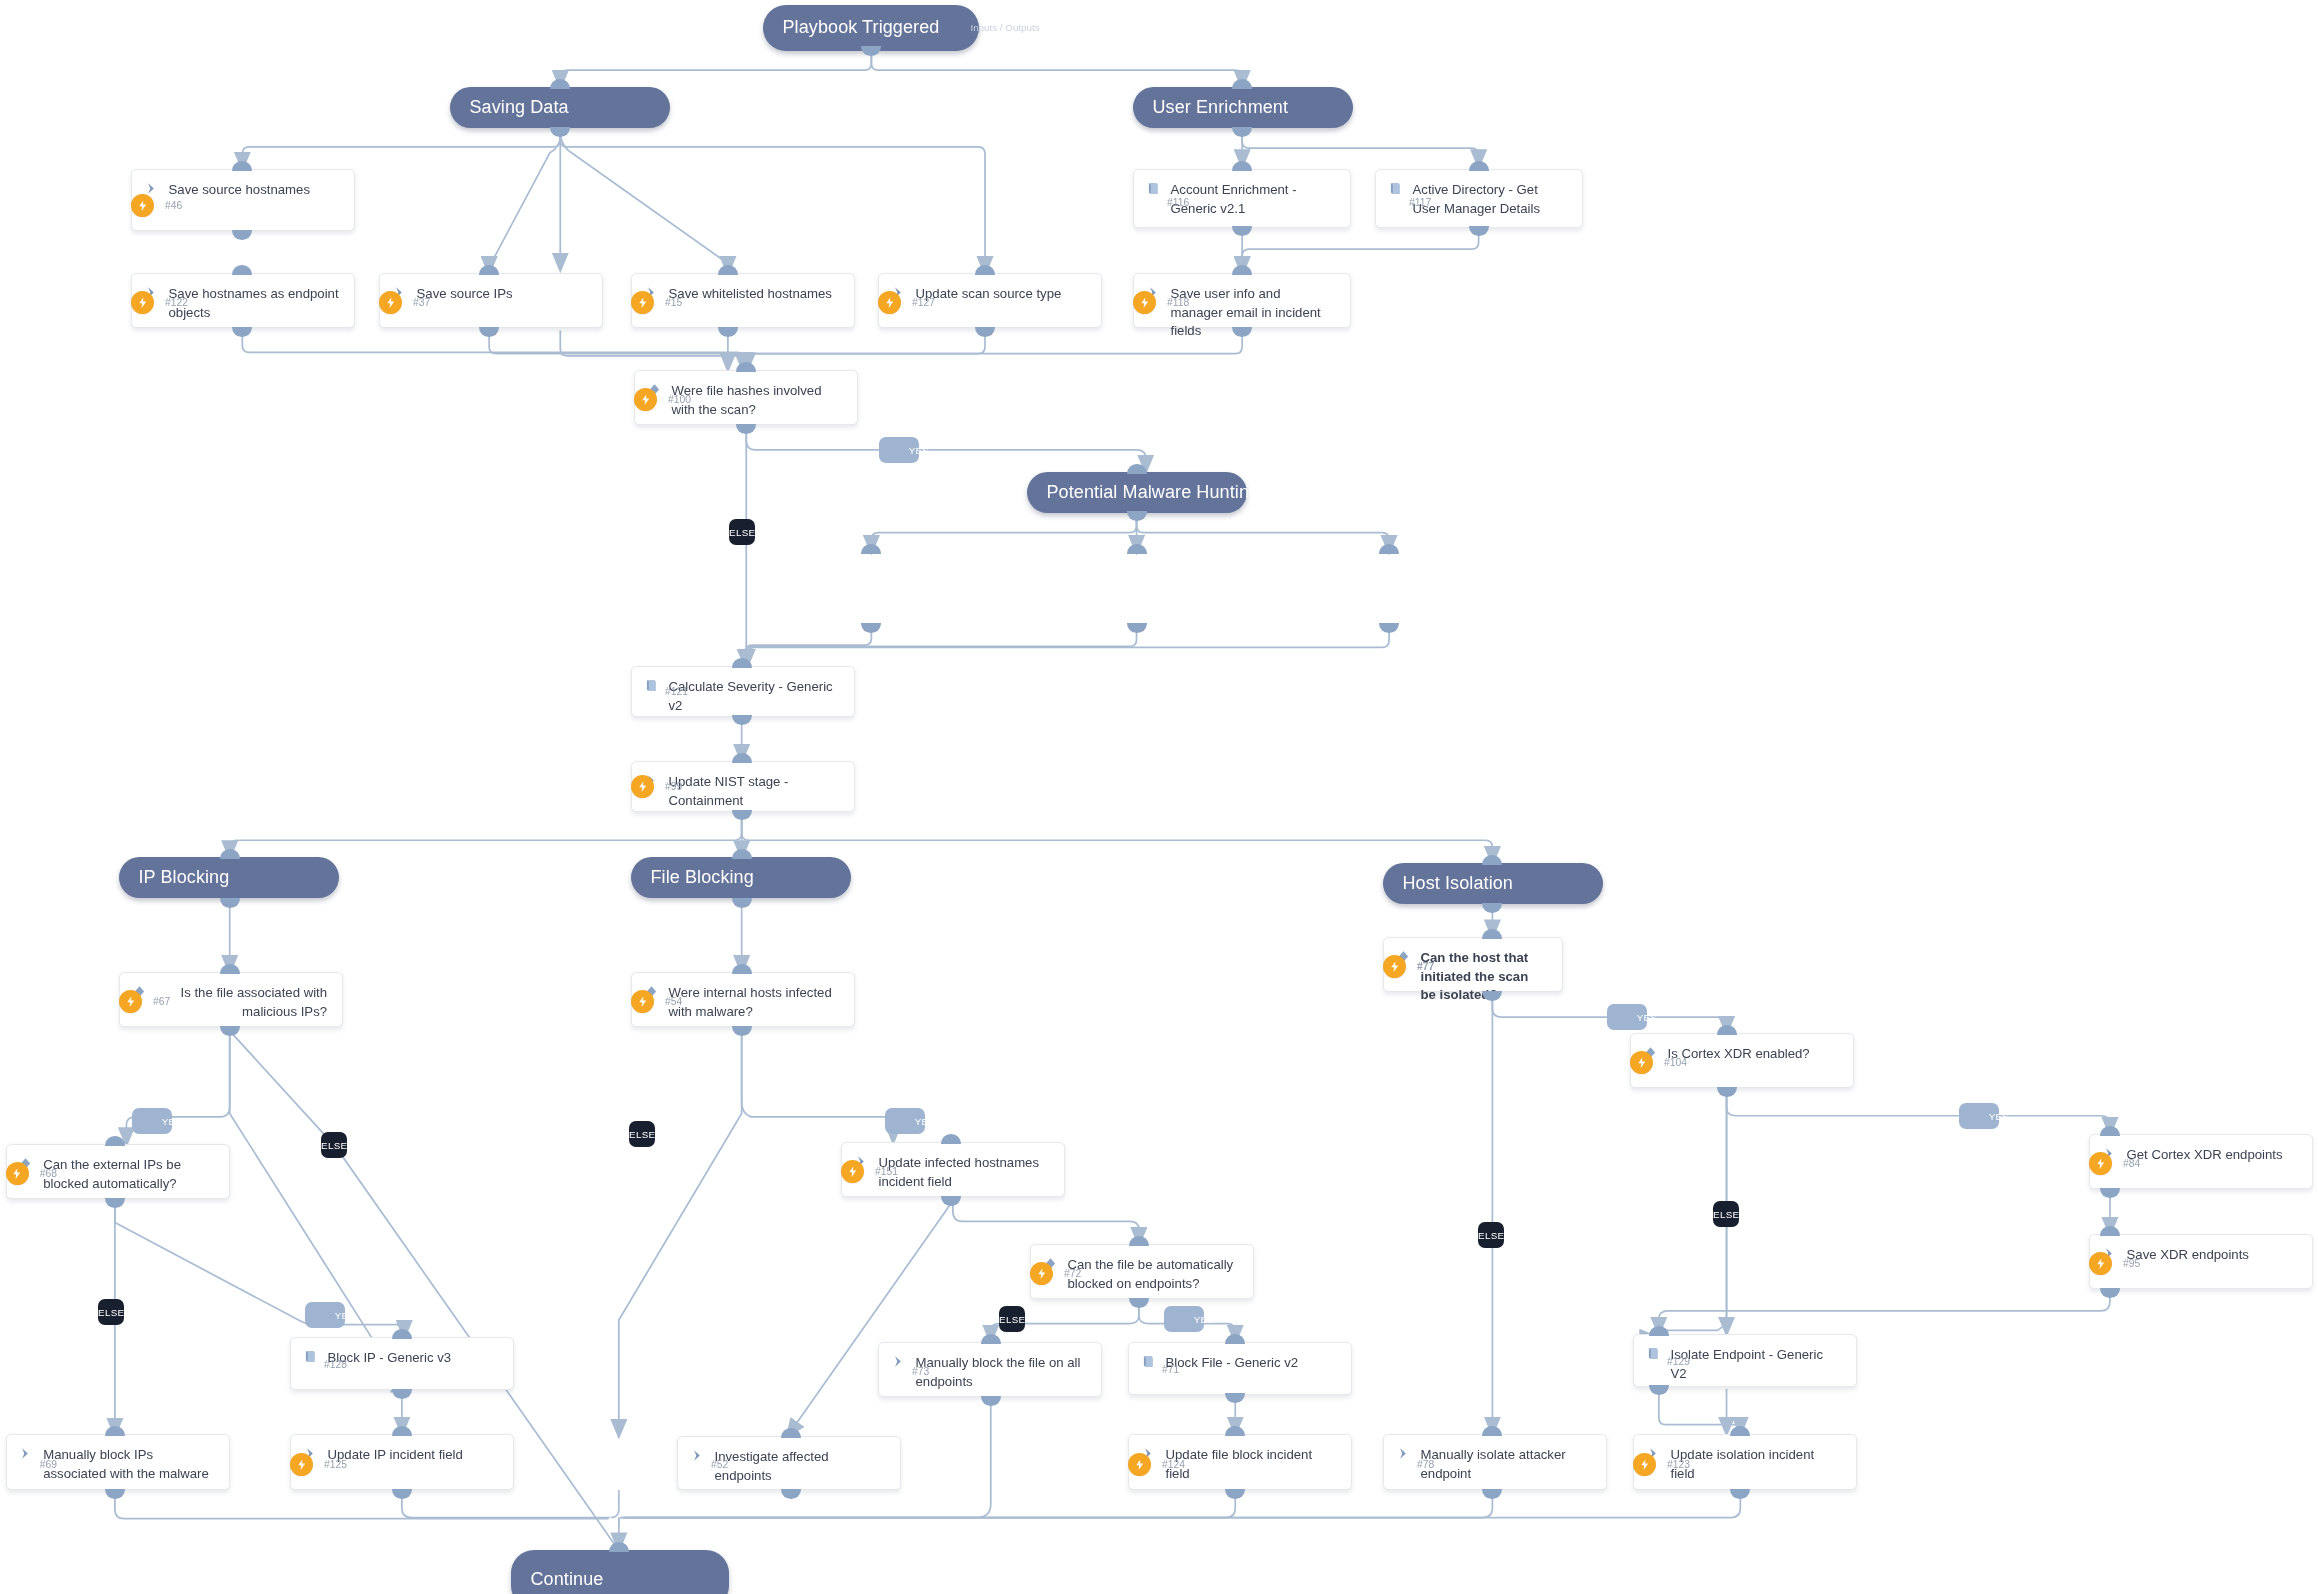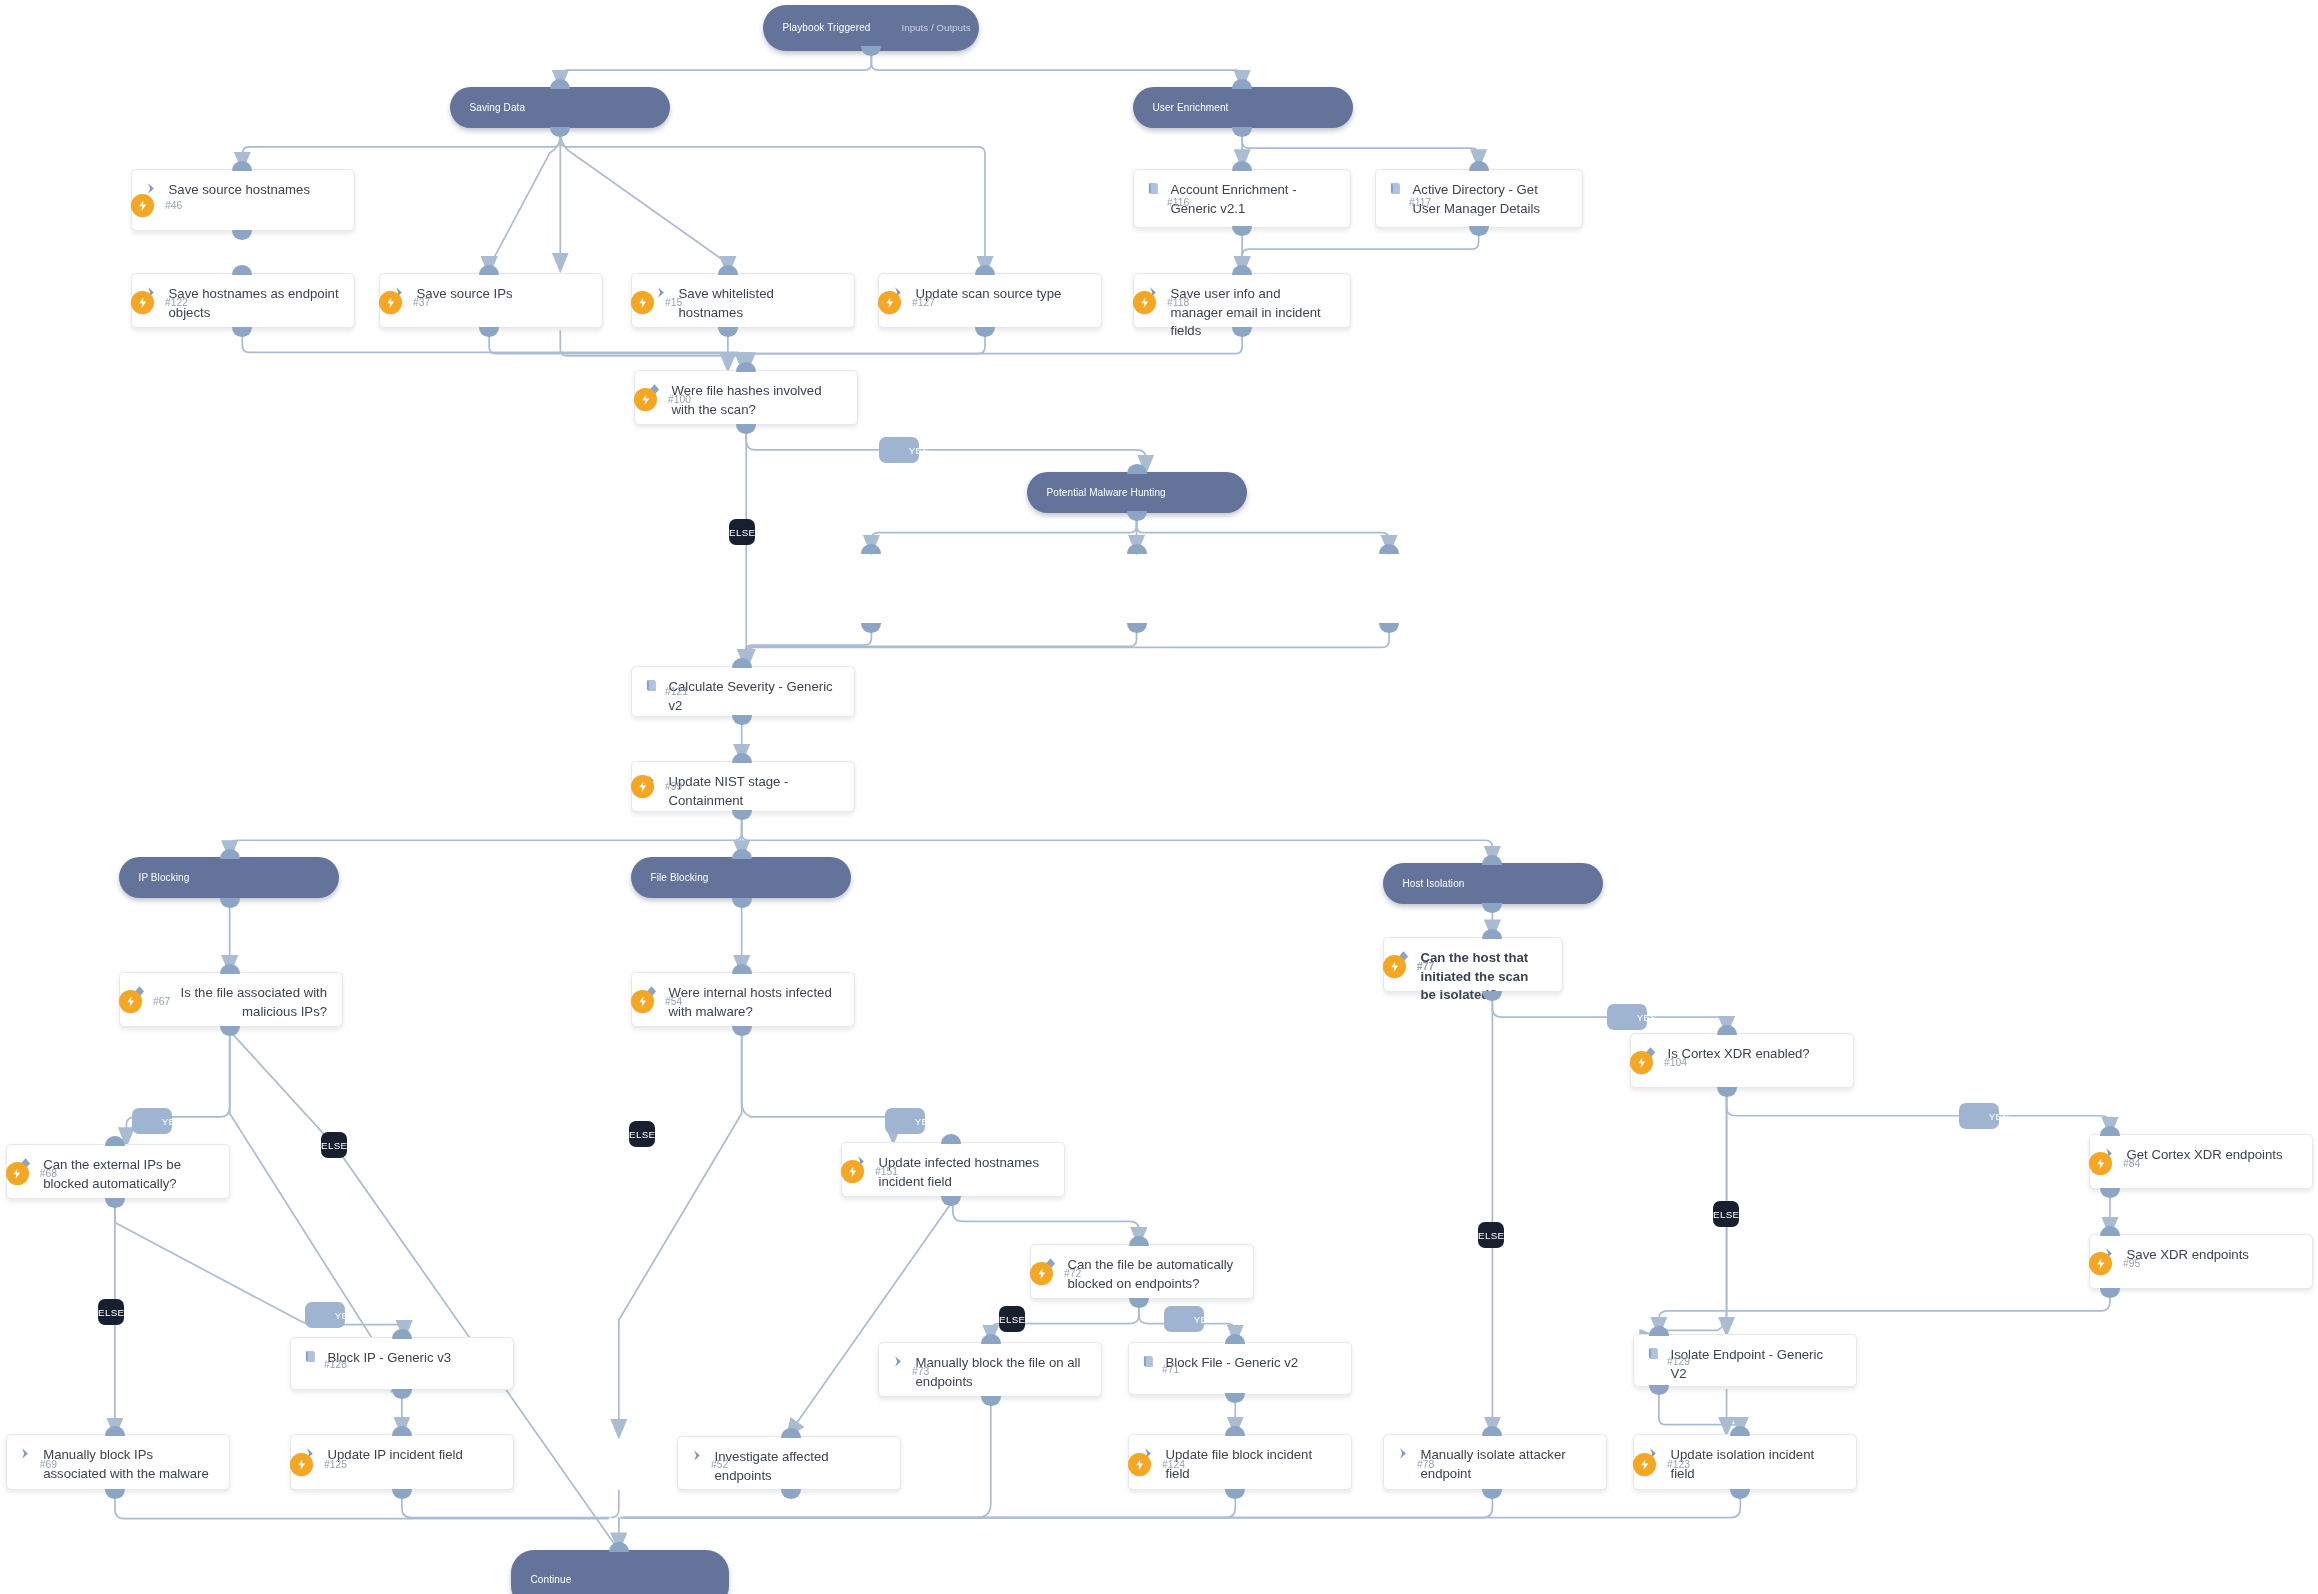--- a/index.html
+++ b/index.html
@@ -17,21 +17,21 @@
   .pill {
     position:absolute;
     background:#637399;
     border-radius:23px;
     box-shadow: 0 2.9px 5.2px rgba(60,70,95,0.30);
     display:flex; align-items:center;
     color:#ffffff;
     z-index:5;
   }
   .pill .ptitle {
-    font-size:10px; color:#ffffff; letter-spacing:0.1px;
+    font-size:18px; color:#ffffff; letter-spacing:0.1px;
     padding-left:19.5px; white-space:nowrap;
   }
   .pill .pio {
     font-size:9.8px; color:#c9d2e2; margin-left:31px; white-space:nowrap;
   }
 
   
   .card {
     position:absolute;
     background:#ffffff;
@@ -315,21 +315,21 @@
     <span class="bolt">
       <svg width="11.5" height="11.5" viewBox="0 0 20 20">
           <path d="M11 1 L4 11 L9 11 L8 19 L16 8 L10.5 8 Z" fill="#fff"></path>
         </svg>
     </span>
     <span class="cid">#37</span>
   </div>
   <div class="knob top" style="left:479px; top:265px;"></div>
   <div class="knob bot" style="left:479px; top:327px;"></div>
 
-  <div class="card" style="left:631px; top:273px; width:224px; height:55px;padding-left:10px;">
+  <div class="card" style="left:631px; top:273px; width:224px; height:55px;">
     <div class="crow">
       <span class="cicon ico-chev">
         <svg width="15" height="15" viewBox="0 0 26 26">
             <path d="M7 4 L17 13 L7 22 L11 13 Z" fill="#7e96b8"></path>
           </svg>
       </span>
       <span class="ctitle">Save whitelisted hostnames</span>
     </div>
     <span class="bolt">
       <svg width="11.5" height="11.5" viewBox="0 0 20 20">

